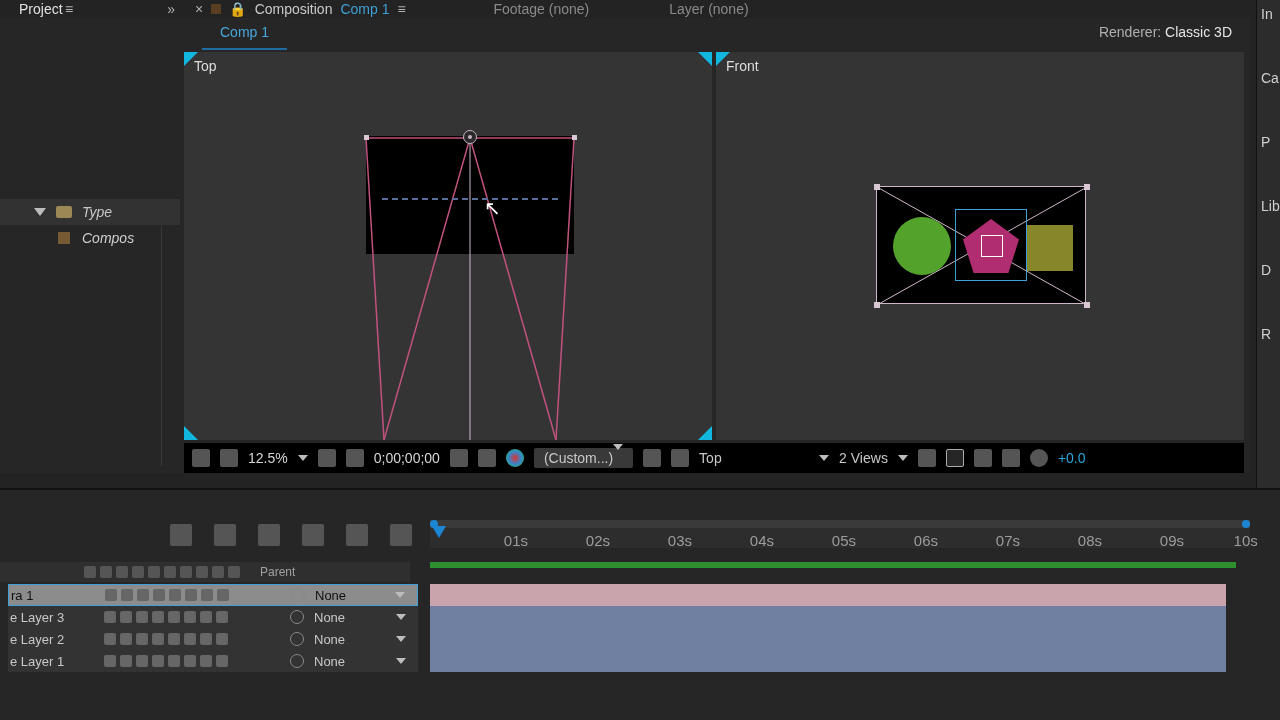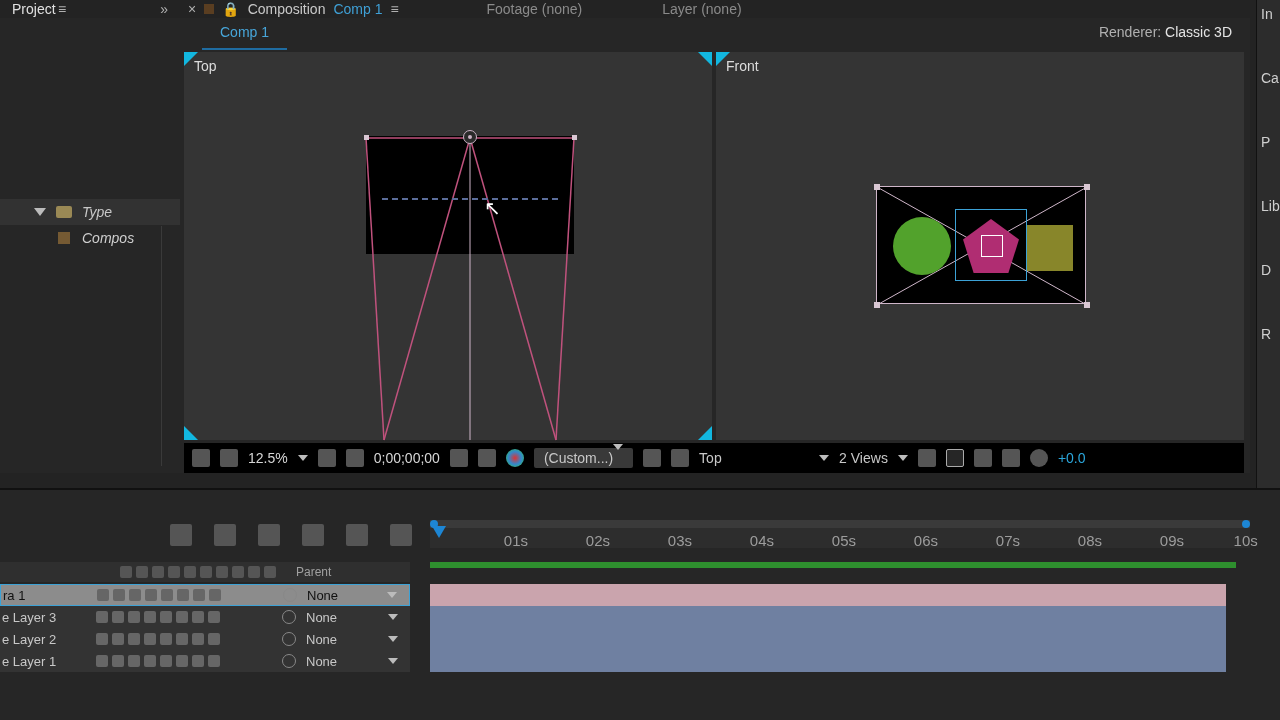--- a/index.html
+++ b/index.html
@@ -12,21 +12,21 @@
       overflow:hidden;
       position:relative;
     }
     
     .top-tabs {
       position:absolute; left:0; top:0; width:1280px; height:18px;
       display:flex; align-items:center;
       background:#232323;
     }
     .top-tabs .project {
-      width:58px; padding-left:12px; color:#e0e0e0; font-weight:500;
+      width:58px; padding-left:12px; color:#e0e0e0; font-weight:500;margin-left:7px;
     }
     .top-tabs .ham { width:42px; color:#b0b0b0; }
     .top-tabs .ar  { width:80px; text-align:right; color:#b0b0b0; padding-right:12px; }
     .comp-tab {
       height:18px; padding:0 14px 0 8px; display:flex; align-items:center;
       color:#c9c9c9; gap:8px;
     }
     .comp-tab .x   { color:#b0b0b0; }
     .comp-tab .ico { width:10px; height:10px; background:#5a3e21; }
     .comp-tab .lk  { color:#b0b0b0; }
@@ -142,28 +142,28 @@
       position:absolute; left:430px; right:30px; top:30px; height:28px;
       background:#2d2d2d;
     }
     .tl-rule .scrub{position:absolute;left:0;right:0;top:0;height:8px;background:#3a3a3a;}
     .tl-rule .scrub::before{content:"";position:absolute;left:0;top:0;width:8px;height:8px;background:#1d86d4;border-radius:50%;}
     .tl-rule .scrub::after{content:"";position:absolute;right:0;top:0;width:8px;height:8px;background:#1d86d4;border-radius:50%;}
     .tl-rule .cti{position:absolute;left:2px;top:6px;width:0;height:0;border-left:7px solid transparent;border-right:7px solid transparent;border-top:12px solid #1d86d4;}
     .tick{position:absolute;top:12px;color:#9c9c9c;font-size:15px;}
     .col-head{
       position:absolute;left:0;top:72px;width:410px;height:20px;background:#2f2f2f;
-      display:flex;align-items:center;font-size:12px;color:#a0a0a0;padding-left:36px;
+      display:flex;align-items:center;font-size:12px;color:#a0a0a0;
     }
     .col-head .a{flex:0 0 80px;}
     .col-head .b{flex:0 0 170px; display:flex; gap:4px; padding-left:4px;}
     .col-head .b span{width:12px;height:12px;background:#555;border-radius:2px;}
     .col-head .c{flex:1; padding-left:10px;}
     .layer-row{
-      position:absolute;left:0;width:410px;height:22px;background:#333;
+      position:absolute;left:8px;width:410px;height:22px;background:#333;
       display:flex;align-items:center;font-size:13px;gap:12px;
     }
     .layer-row.sel{background:#8c8c8c;color:#111;}
     .layer-row .name{flex:0 0 80px;padding-left:2px;white-space:nowrap;overflow:hidden;}
     .layer-row .sw  {flex:0 0 170px;display:flex;gap:4px;padding-left:4px;}
     .layer-row .sw span{width:12px;height:12px;background:#666;border-radius:2px;}
     .layer-row .par{flex:1;display:flex;align-items:center;gap:10px;padding-left:8px;}
     .layer-row .par .sp{width:14px;height:14px;border:1px solid #888;border-radius:50%;}
     .layer-row .par .dd{margin-left:auto;margin-right:12px;}
     .bar{position:absolute;inset:0;}

